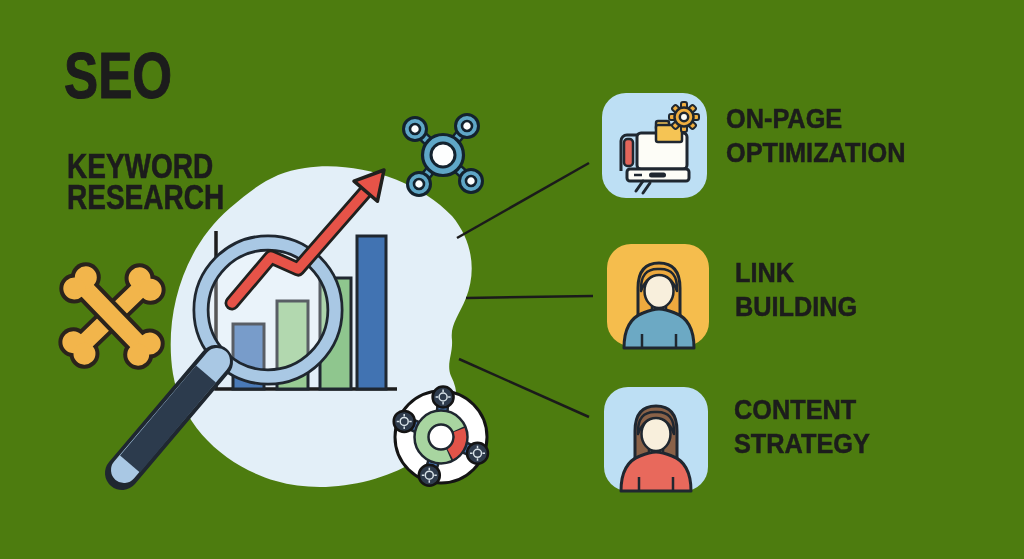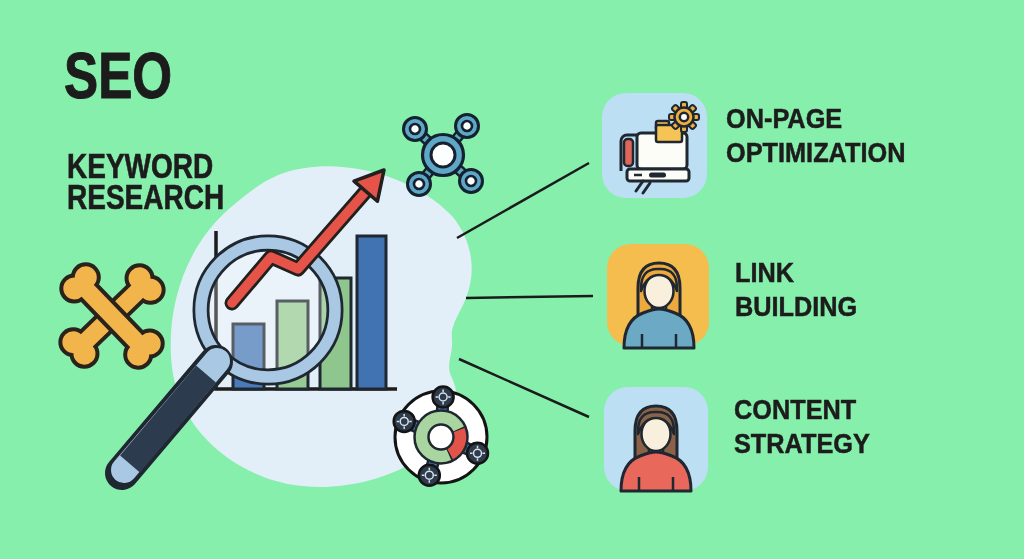--- a/index.html
+++ b/index.html
@@ -1,16 +1,16 @@
 <!DOCTYPE html>
 <html><head>
 <meta charset="utf-8">
 <style>
   html,body{margin:0;padding:0;background:#fff;}
-  .canvas{position:relative;width:1024px;height:559px;background:#86efac;overflow:hidden;
+  .canvas{position:relative;width:1024px;height:559px;background:#4d7c0f;overflow:hidden;
           font-family:"Liberation Sans",sans-serif;color:#1C1C1C;}
   .scene{position:absolute;left:0;top:0;}
   .txt{position:absolute;font-weight:bold;transform-origin:left top;white-space:nowrap;}
   #title{left:64px;top:44px;font-size:64px;line-height:1;transform:scaleX(0.80);
          -webkit-text-stroke:1px #1C1C1C;}
   #keyword{left:67px;top:150px;font-size:35px;line-height:31px;transform:scaleX(0.80);
          -webkit-text-stroke:0.6px #1C1C1C;}
   .item-label{font-size:27.5px;line-height:34px;transform:scaleX(0.92);
          -webkit-text-stroke:0.5px #1C1C1C;}
   #label-0{left:726px;top:102px;}

